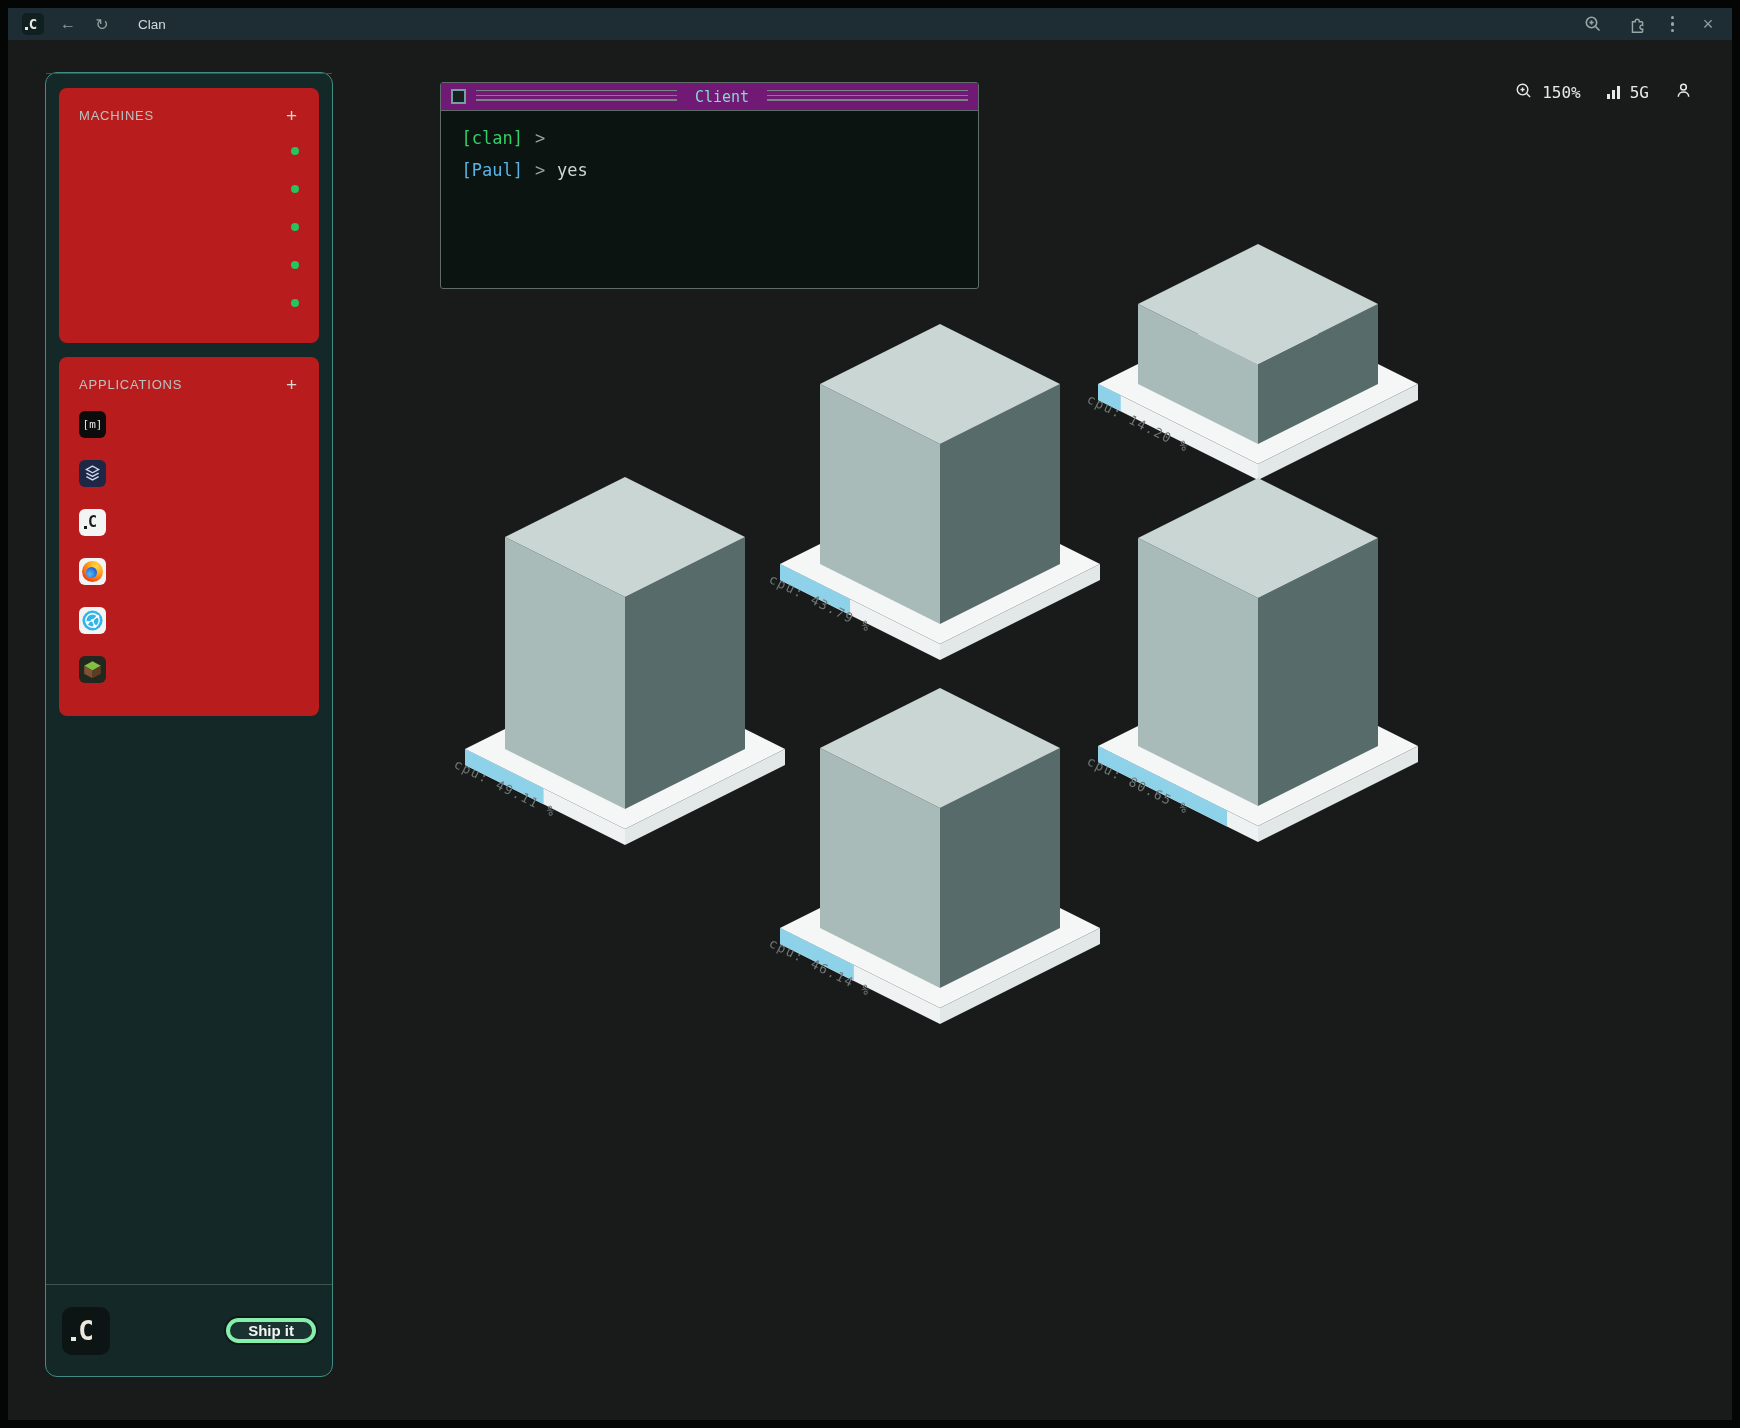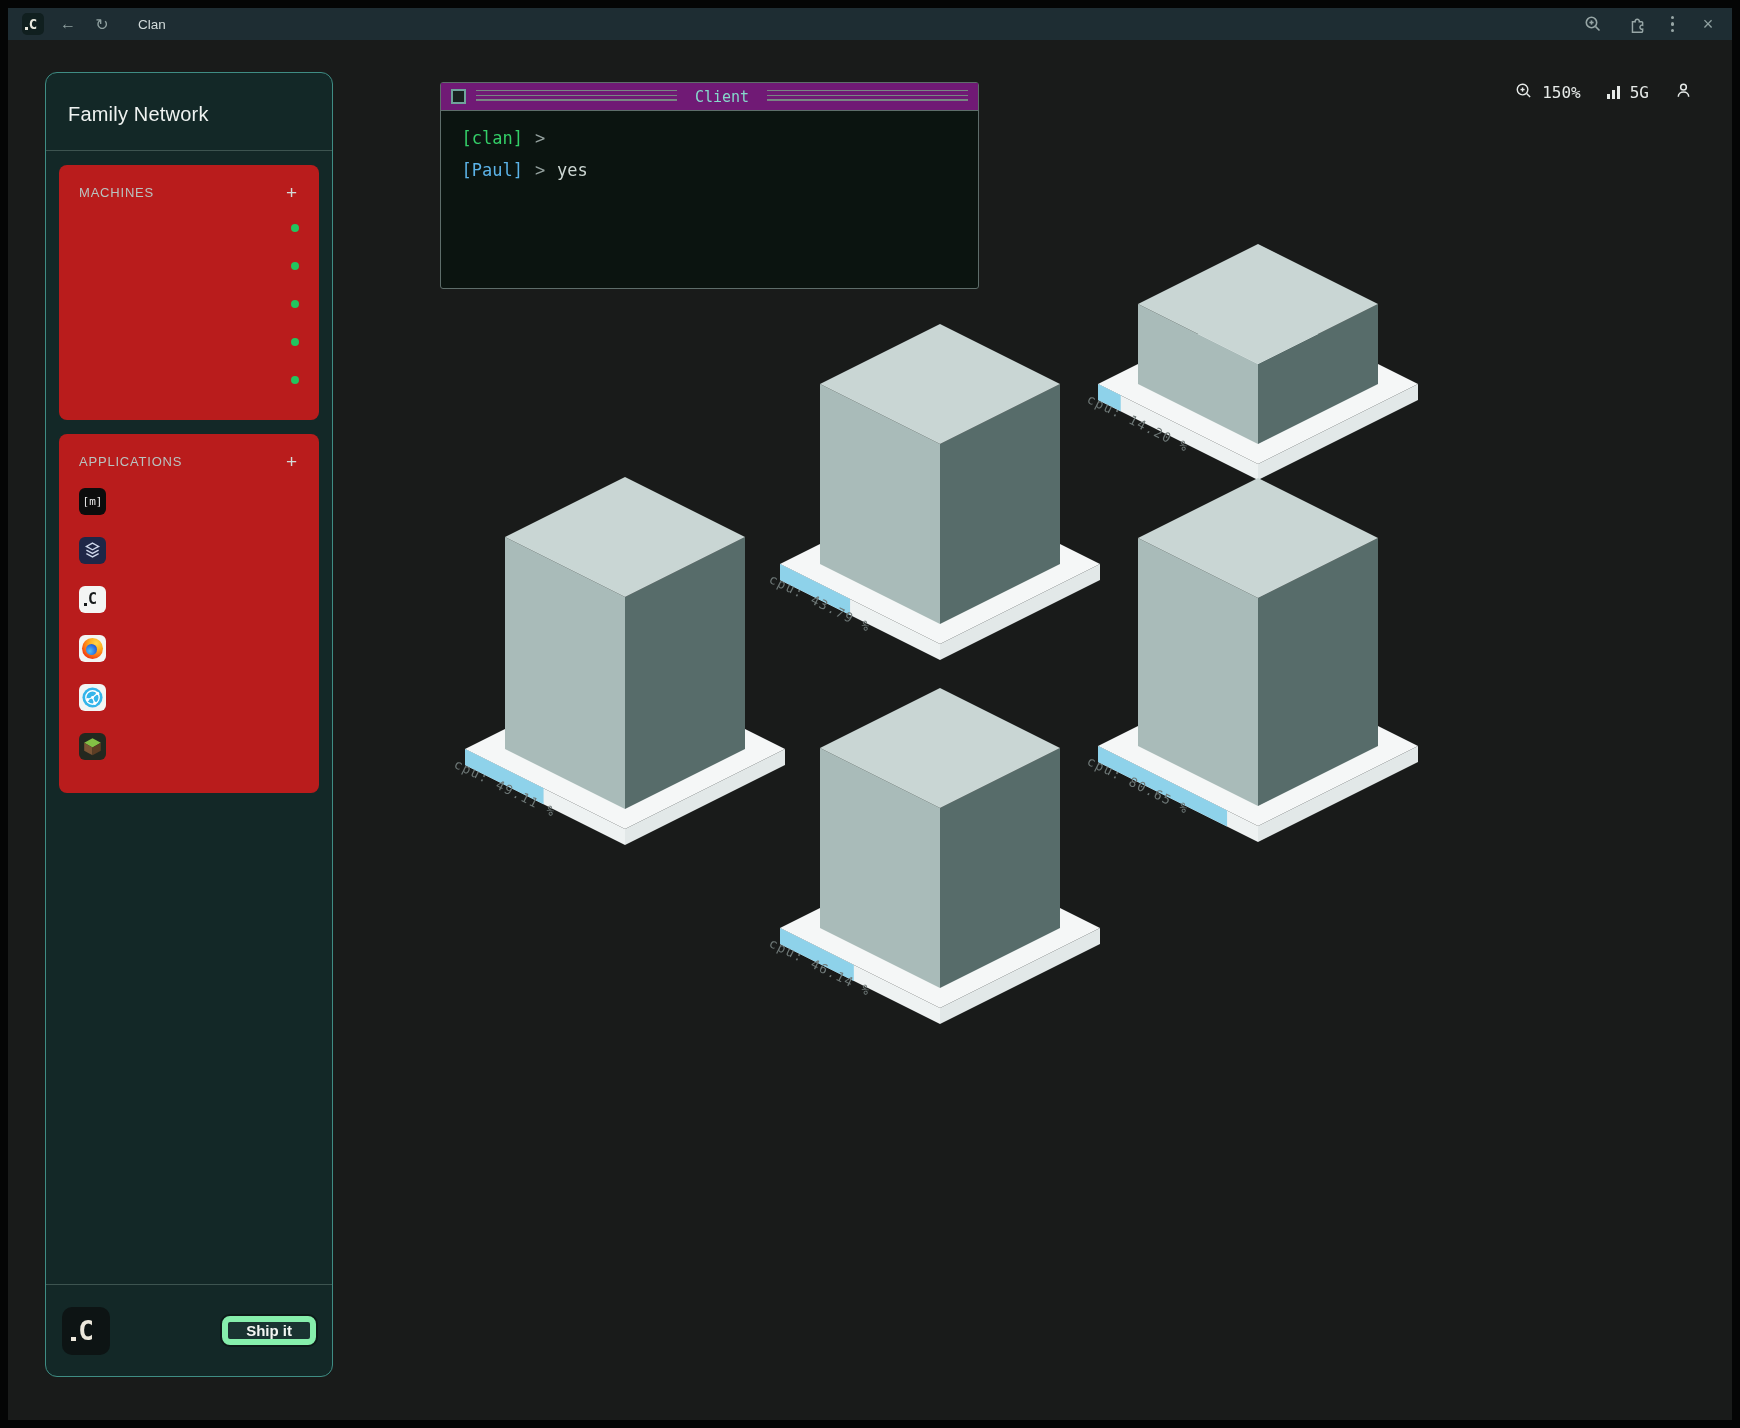--- a/index.html
+++ b/index.html
@@ -62,21 +62,21 @@
         background:radial-gradient(circle at 68% 25%, #ffd54a 0%, #ffb122 30%, #ff7b15 55%, #f0340f 80%, #d41f4e 100%); }
   .ff::after { content:""; position:absolute; width:11px; height:11px; border-radius:50%;
         left:4px; top:6px; background:radial-gradient(circle at 35% 65%, #54c0f0 0%, #2a6de0 60%, #1b3fae 100%); }
   .tile-mc { background:#23281f; }
   .sidebar-spacer { flex:1; }
   .sb-footer { border-top:1px solid #3d5450; height:92px; display:flex; align-items:center;
                justify-content:space-between; padding:0 16px; }
   .footer-logo { width:48px; height:48px; border-radius:10px; background:#0d1414;
                  display:flex; align-items:center; justify-content:center; }
   .footer-logo .clan-glyph { font-size:26px; color:#ece8dc; }
-  .ship-btn { background:#1a3331; border:6px solid #86efac; border-radius:8px;
+  .ship-btn { background:#1a3331; border:4px solid #86efac; border-radius:16px;
               box-shadow:0 0 0 2px #0d1a19; color:#f4f6f2; font-size:15px; font-weight:bold;
               padding:0 18px; cursor:pointer; font-family:"Liberation Sans", sans-serif; }
 
   
   .client { position:absolute; left:432px; top:42px; width:539px; height:207px;
             background:#0b1410; border:1.5px solid #5e6d6a; border-radius:3px;
             display:flex; flex-direction:column; }
   .client-titlebar { height:28px; background:#701a75; border-bottom:1.5px solid #5e6d6a;
                      display:flex; align-items:center; gap:10px; padding:0 10px; }
   .tb-box { width:15px; height:15px; border:2px solid #6fa39b; background:#18211f; flex:0 0 auto; }
@@ -206,21 +206,20 @@
     <span class="gap"></span>
     <span>
       <svg width="17" height="17" viewBox="0 0 18 18" fill="none" stroke="#e6eae8" stroke-width="1.6">
         <circle cx="9" cy="5.5" r="3"></circle>
           <path d="M3.5 15.5c0-3 2.5-5 5.5-5s5.5 2 5.5 5"></path>
       </svg>
     </span>
   </div>
 
   <aside class="sidebar">
-    <div class="sidebar-title">Family Network</div>
     <div class="sb-divider"></div>
 
     <section class="panel">
       <div class="panel-head">
         <span class="ph-label">MACHINES</span>
         <button class="plus-btn">+</button>
       </div>
       <div id="machines-list">
           <div class="machine">
             <div class="row1">

